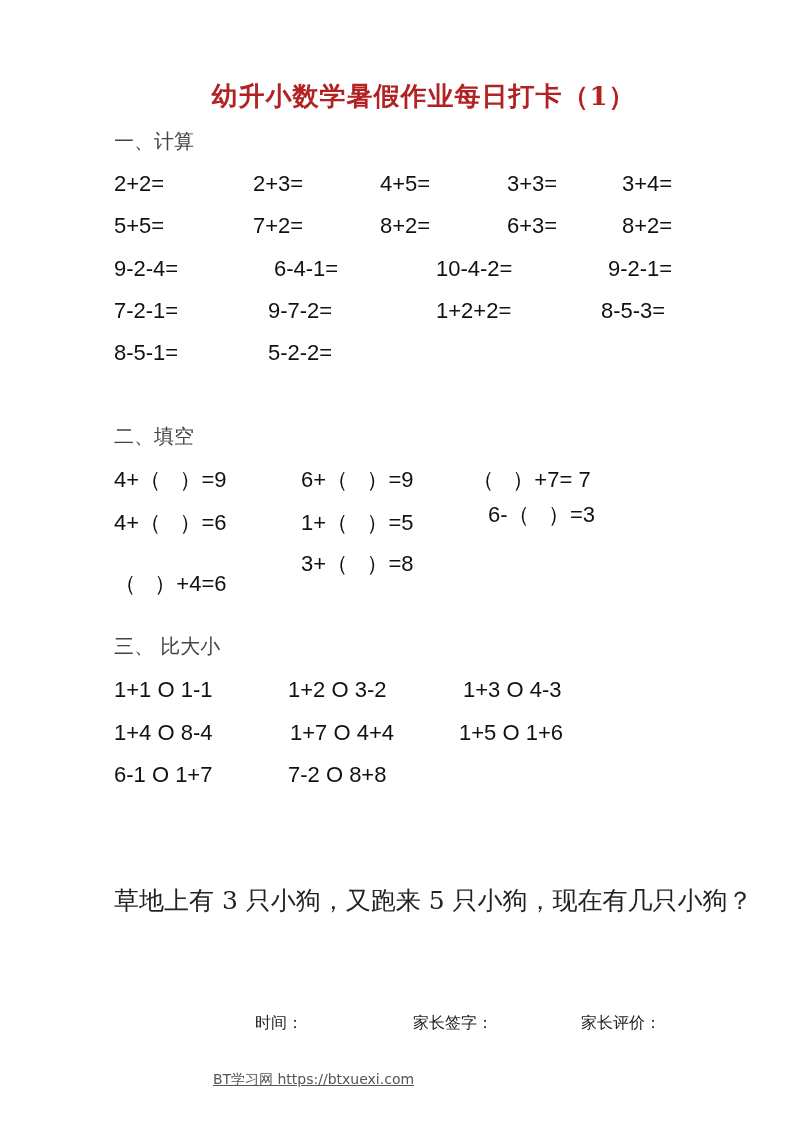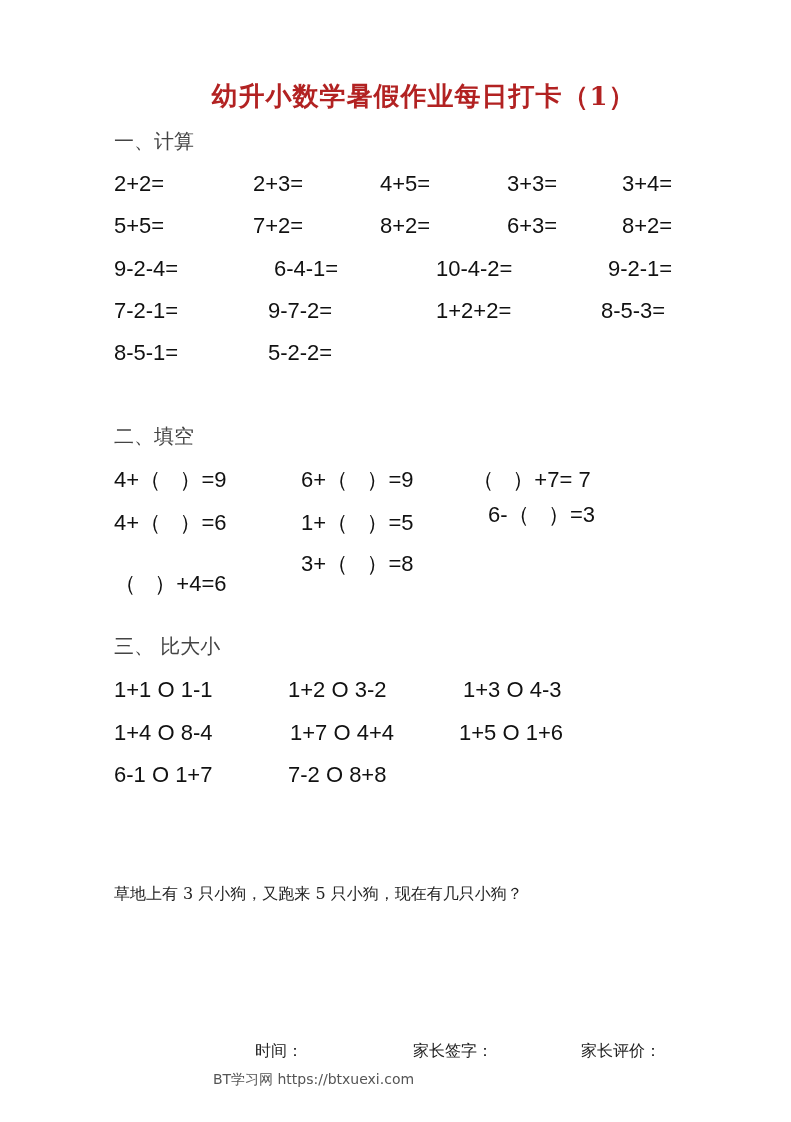--- a/index.html
+++ b/index.html
@@ -14,29 +14,29 @@
       position: absolute; left: 114px;
       font-family: "DejaVu Serif", serif; font-size: 20px; color: #444;
     }
     .item {
       position: absolute;
       font-family: "Liberation Sans", sans-serif; font-size: 22px; color: #111;
       white-space: pre;
     }
     .problem {
       position: absolute; left: 114px; top: 884px;
-      font-family: "DejaVu Serif", serif; font-size: 16px; color: #222; white-space: pre;
+      font-family: "DejaVu Serif", serif; font-size: 25px; color: #222; white-space: pre;
     }
     .sig {
       position: absolute; top: 1013px;
-      font-family: Liberation Serif, serif; font-size: 16px; color: #222; margin-top: 28px;
+      font-family: Liberation Serif, serif; font-size: 16px; color: #222;
     }
     .footer {
       position: absolute; left: 0; width: 627px; top: 1071px; text-align: center;
-      font-family: "DejaVu Sans", sans-serif; font-size: 14px; color: #555;
+      font-family: "DejaVu Sans", sans-serif; font-size: 14px; color: #555; text-decoration: underline;
     }
   </style>
 </head>
 <body>
 
 <div class="page">
   <div class="title">幼升小数学暑假作业每日打卡（1）</div>
 
   <div class="heading" style="top:128px">一、计算</div>
   <div class="item" style="left:114px;top:171px">2+2=</div>

